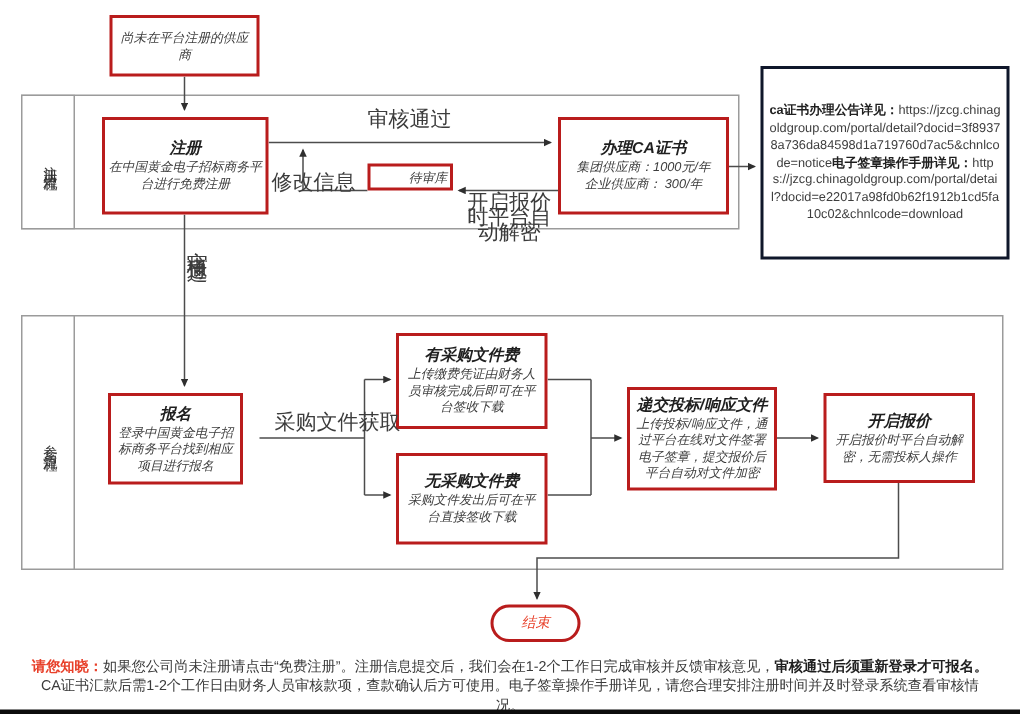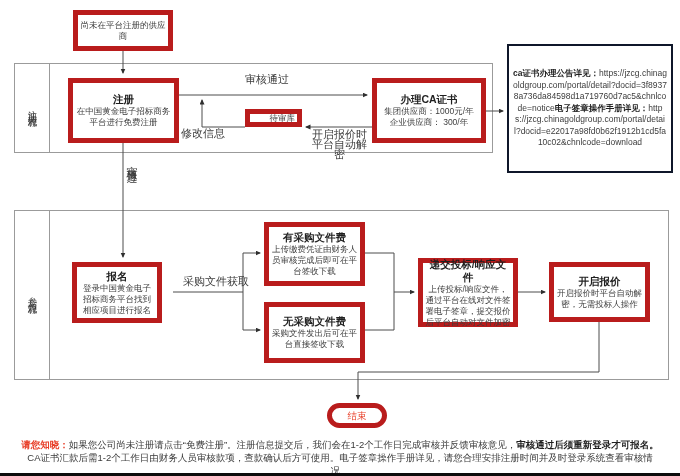--- a/index.html
+++ b/index.html
@@ -9,35 +9,35 @@
   }
   svg.wires{position:absolute;left:0;top:0;z-index:2;}
   .lane{position:absolute;border:1px solid #9b9b9b;box-sizing:border-box;z-index:1;background:#fff;}
   .lane-label{
     position:absolute;border:1px solid #9b9b9b;box-sizing:border-box;z-index:3;background:#fff;
     display:flex;align-items:center;justify-content:center;
     writing-mode:vertical-rl;text-orientation:upright;
     font-size:9.5px;letter-spacing:3px;color:#333;
   }
   .node{
-    position:absolute;background:#fff;border:5px solid #b91c1c;box-sizing:border-box;z-index:4;
+    position:absolute;background:#fff;border:2px solid #b91c1c;box-sizing:border-box;z-index:4;
     display:flex;flex-direction:column;justify-content:center;align-items:center;
-    text-align:center;padding:2px;
+    text-align:center;padding:2px;font-style:italic;
   }
   .node .t{font-weight:bold;font-size:10.5px;line-height:13px;color:#1f1f1f;}
   .node .d{font-size:8.5px;line-height:11px;color:#3d3d3d;}
   .node.end{border-radius:13px;z-index:4;}
   .node.end .t{color:#e8402a;font-weight:normal;font-size:9.5px;}
   .info{
     position:absolute;background:#fff;border:2px solid #0f172a;box-sizing:border-box;z-index:4;
     font-size:8.5px;line-height:11.5px;text-align:center;word-break:break-all;
     display:flex;flex-direction:column;justify-content:center;padding:3px 4px;color:#3d3d3d;
   }
   .info b{color:#1f1f1f;}
-  .elabel{position:absolute;z-index:5;font-size:11px;line-height:10px;color:#3c3c3c;background:transparent;}
+  .elabel{position:absolute;z-index:5;font-size:14px;line-height:10px;color:#3c3c3c;background:transparent;}
   .elabel.vert{writing-mode:vertical-rl;text-orientation:upright;letter-spacing:2px;}
   .note{
     position:absolute;left:0;top:438px;width:680px;box-sizing:border-box;padding:0 18px;z-index:5;
     text-align:center;font-size:9.5px;line-height:13px;color:#3a3a3a;
   }
   .note .red{color:#e8402a;font-weight:bold;}
   .note b{color:#1f1f1f;}
   .bottom-bar{position:absolute;left:0;top:473px;width:680px;height:3px;background:#0c0c0c;z-index:6;}
 </style>
 </head>
@@ -124,21 +124,21 @@
     <span class="t">开启报价</span>
     <span class="d">开启报价时平台自动解密，无需投标人操作</span>
   </div>
 
   <div class="node end" style="left:327px;top:403px;width:60px;height:25px;">
     <span class="t">结束</span>
   </div>
 
   <div class="elabel" style="left:245px;top:74px;">审核通过</div>
   <div class="elabel vert" style="left:127px;top:157px;height:54px;">审核通过</div>
-  <div class="elabel" style="left:181px;top:128px;text-align:center;">修改信息</div>
+  <div class="elabel" style="left:181px;top:116px;text-align:center;">修改信息</div>
   <div class="elabel" style="left:311px;top:129px;width:57px;text-align:center;">开启报价时平台自动解密</div>
   <div class="elabel" style="left:183px;top:276px;">采购文件获取</div>
 
   <div class="note">
     <span class="red">请您知晓：</span><span>如果您公司尚未注册请点击“免费注册”。注册信息提交后，我们会在1-2个工作日完成审核并反馈审核意见，</span><b>审核通过后须重新登录才可报名。</b><span>CA证书汇款后需1-2个工作日由财务人员审核款项，查款确认后方可使用。电子签章操作手册详见，请您合理安排注册时间并及时登录系统查看审核情况。</span>
   </div>
 
   <div class="bottom-bar"></div>
 
 </div>

